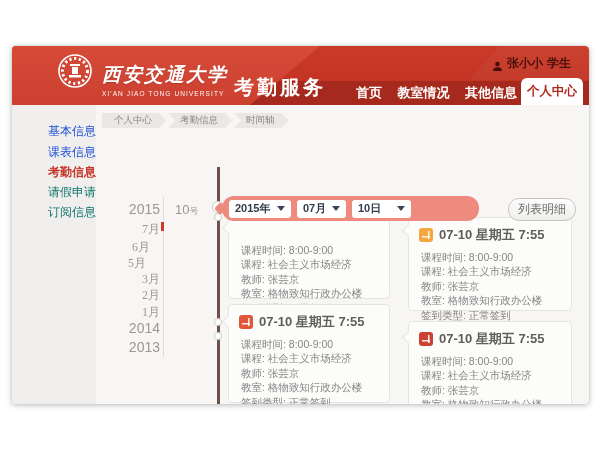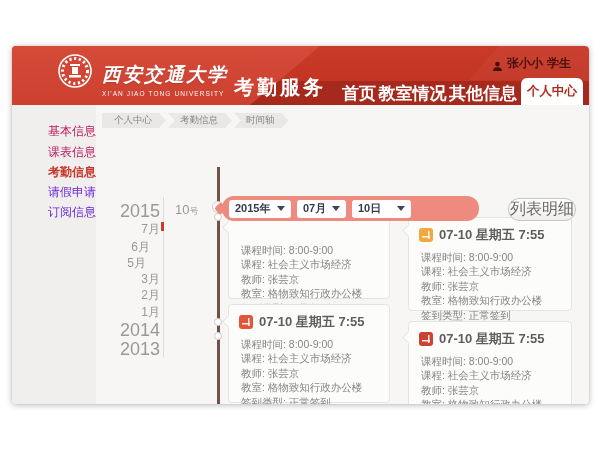--- a/index.html
+++ b/index.html
@@ -23,41 +23,41 @@
   .uni { position:absolute; left:90px; top:16px; color:#fff; }
   .uni-zh { font-size:19px; font-weight:bold; letter-spacing:2px; font-style:italic;
             text-shadow:0 1px 1px rgba(0,0,0,.15); white-space:nowrap; }
   .uni-en { font-size:6.5px; letter-spacing:1.1px; margin-top:2px; opacity:.95; white-space:nowrap; }
   .apptitle { position:absolute; left:222px; top:28px; color:#fff; font-size:20px; font-weight:bold;
               letter-spacing:3px; white-space:nowrap; }
   .userinfo { position:absolute; right:18px; top:9px; display:flex; align-items:flex-end; gap:4px;
               color:#47100a; font-size:12px; font-weight:bold; }
   .nav { position:absolute; left:330px; top:35px; width:175px; height:24px;
          display:flex; align-items:center; justify-content:space-between; }
-  .nav a { color:#fff; font-size:17px; font-weight:bold; text-decoration:none; white-space:nowrap; }
+  .nav a { color:#fff; font-size:13px; font-weight:bold; text-decoration:none; white-space:nowrap;margin-left:14px; }
   .tab-active { position:absolute; left:509px; top:32px; width:62px; height:27px; background:#fff;
                 border-radius:6px 6px 0 0; color:#b02a1d; font-size:12.5px; font-weight:bold;
                 display:flex; align-items:center; justify-content:center; white-space:nowrap; }
 
   
   .content { position:absolute; left:0; top:59px; width:577px; height:299px; background:#f7f6f4; }
   .sidebar { position:absolute; left:0; top:0; width:84px; height:299px; background:#f0efed; }
-  .side-item { position:absolute; left:36px; font-size:12px; color:#be185d; white-space:nowrap; cursor:pointer; }
+  .side-item { position:absolute; left:36px; font-size:12px; color:#1d4ed8; white-space:nowrap; cursor:pointer; }
   .side-item.active { color:#c7362a; font-weight:bold; }
-  .side-item.muted { color:#6d28d9;font-family:Liberation Mono, monospace; }
+  .side-item.muted { color:#0f766e;font-family:Liberation Mono, monospace; }
 
   .crumbs { position:absolute; left:90px; top:8px; height:15px; display:flex; }
   .crumb { height:15px; padding:0 14px 0 12px; background:#e9e8e6; color:#8a8784; font-size:9.5px;
            display:flex; align-items:center; margin-right:2px; white-space:nowrap;
            clip-path:polygon(0 0,calc(100% - 7px) 0,100% 50%,calc(100% - 7px) 100%,0 100%,7px 50%); }
   .crumb.first { clip-path:polygon(0 0,calc(100% - 7px) 0,100% 50%,calc(100% - 7px) 100%,0 100%); }
 
   .scale-label { position:absolute; text-align:right; width:50px; color:#9b9895; cursor:pointer; }
-  .scale-label.yr { font-size:18px; }
-  .scale-label.mo { font-size:12px; }
+  .scale-label.yr { font-size:14px; }
+  .scale-label.mo { font-size:12px;font-family:Liberation Serif, serif; }
   .scale-sep { position:absolute; left:151px; top:92px; width:1px; height:160px; background:#dedcd9; }
   .month-tick { position:absolute; left:149px; top:117px; width:3px; height:9px; background:#cf3a2b; }
 
   .tl-line { position:absolute; left:205px; top:62px; width:3px; height:237px; background:#6e5148; }
   .tl-node { position:absolute; background:#fff; border:1.5px solid #cfcccb; border-radius:50%; }
   .day-label { position:absolute; color:#9b9895; font-size:13px; white-space:nowrap; }
   .day-label small { font-size:9px; }
 
   
   .card { position:absolute; background:#fcfcfb; border:1px solid #e5e4e2; border-radius:4px; }
@@ -78,21 +78,21 @@
                border-radius:12px; display:flex; align-items:center; gap:6px; padding:0 6px 0 7px; }
   .filter-tail { position:absolute; left:204px; top:99px; width:9px; height:9px; background:#ef8b7e;
                  transform:rotate(45deg); border-radius:2px; }
   .dd { height:18px; background:#fff; border-radius:3px; display:flex; align-items:center;
         justify-content:space-between; padding:0 6px; cursor:pointer; }
   .dd span { font-size:11px; color:#333c4f; font-weight:bold; white-space:nowrap; }
   .dd .arr { width:0; height:0; border-left:4px solid transparent; border-right:4px solid transparent;
              border-top:5px solid #3a455c; margin-left:6px; }
   .btn-list { position:absolute; left:496px; top:93px; width:68px; height:23px;
               background:linear-gradient(#fdfdfd,#efeeec); border:1px solid #c8c6c3; border-radius:11px;
-              color:#6b6a68; font-size:16px; display:flex; align-items:center; justify-content:center;
+              color:#6b6a68; font-size:12px; display:flex; align-items:center; justify-content:center;
               cursor:pointer; white-space:nowrap; }
 </style>
 </head>
 <body>
 
 <div class="stage">
   <div class="window">
 
     <div class="hdr">
       <div class="hdr-light"></div>

